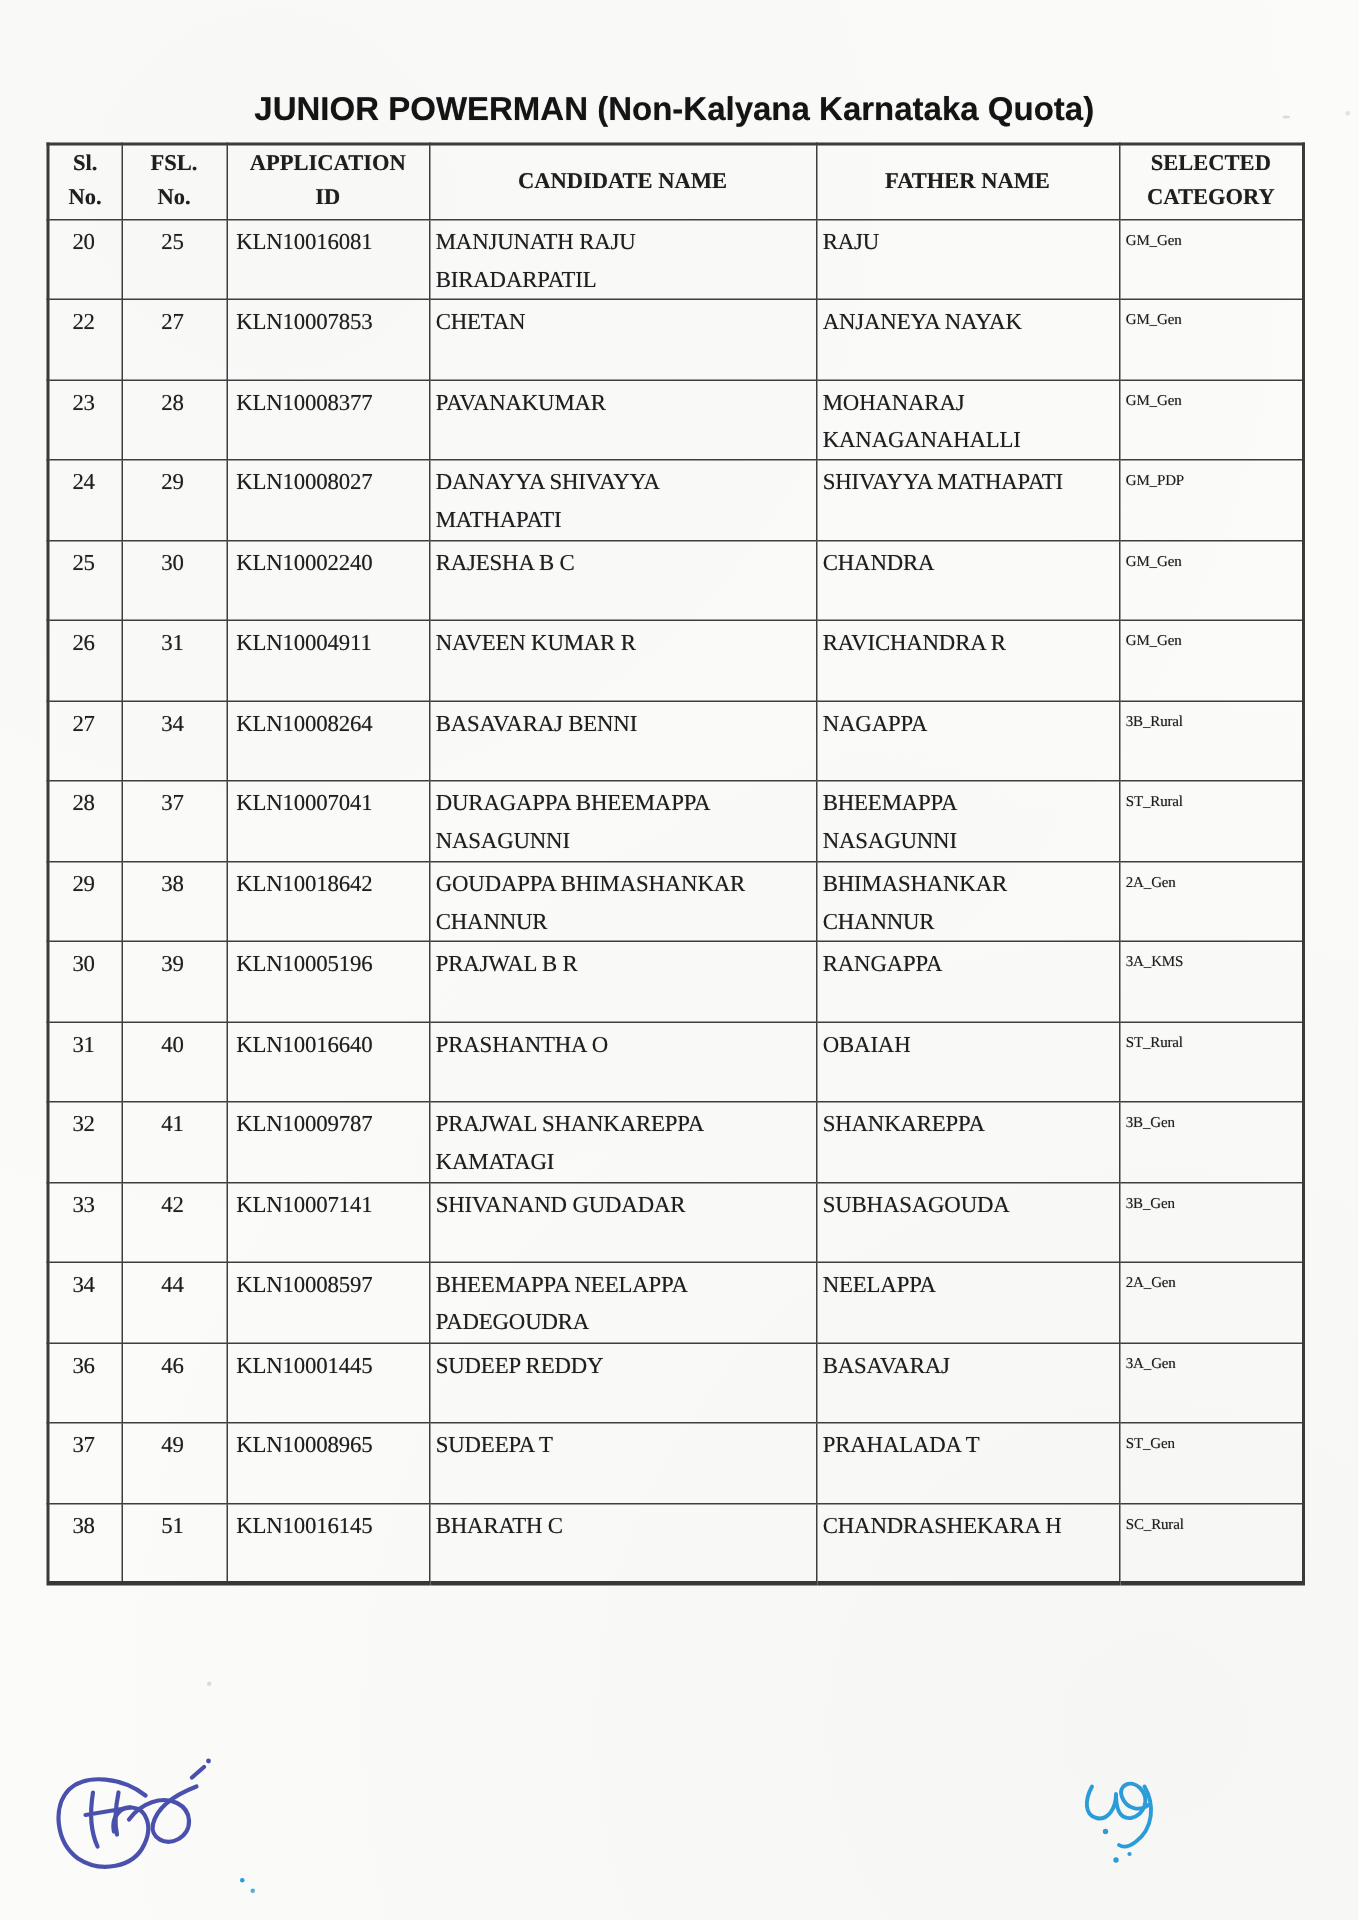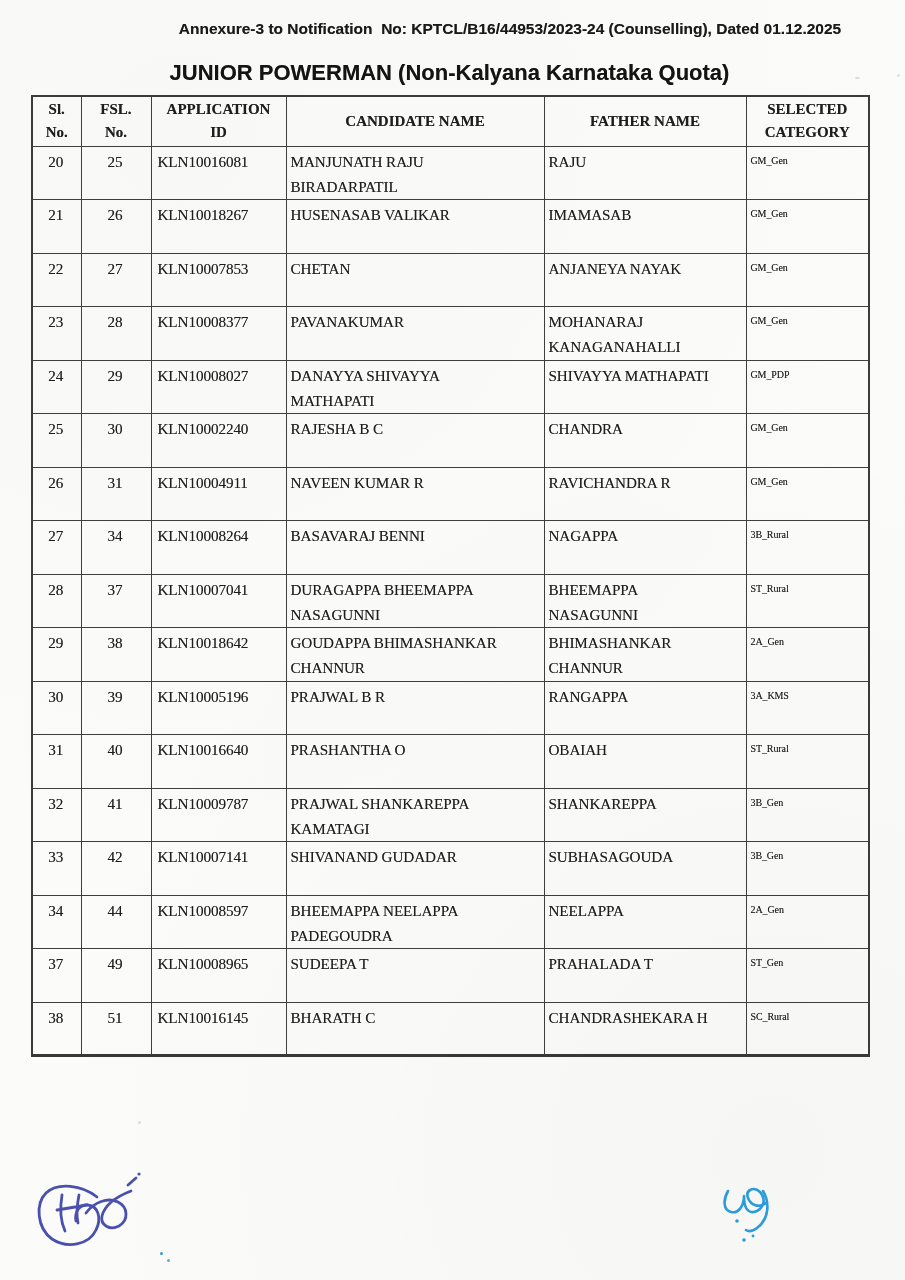--- a/index.html
+++ b/index.html
@@ -88,21 +88,20 @@
   }
   .speck { position: absolute; border-radius: 50%; }
   .speck-gray { background: rgba(110,110,110,0.45); }
   .speck-blue { background: #2b9cd8; }
 </style>
 </head>
 <body>
 
 <div class="page">
 
-  <div class="annexure-line">Annexure-3 to Notification  No: KPTCL/B16/44953/2023-24 (Counselling), Dated 01.12.2025</div>
 
   <div class="doc-title">JUNIOR POWERMAN (Non-Kalyana Karnataka Quota)</div>
 
   <table class="candidates">
     <colgroup>
       <col class="w-sl">
         <col class="w-fsl">
         <col class="w-app">
         <col class="w-cand">
         <col class="w-fath">
@@ -126,28 +125,20 @@
     <tr class="row">
       <td class="c-sl">20</td>
       <td class="c-fsl">25</td>
       <td class="c-app">KLN10016081</td>
       <td class="c-cand">MANJUNATH RAJU
 BIRADARPATIL</td>
       <td class="c-father">RAJU</td>
       <td class="c-cat">GM_Gen</td>
     </tr>
 
-    <tr class="row">
-      <td class="c-sl">21</td>
-      <td class="c-fsl">26</td>
-      <td class="c-app">KLN10018267</td>
-      <td class="c-cand">HUSENASAB VALIKAR</td>
-      <td class="c-father">IMAMASAB</td>
-      <td class="c-cat">GM_Gen</td>
-    </tr>
 
     <tr class="row">
       <td class="c-sl">22</td>
       <td class="c-fsl">27</td>
       <td class="c-app">KLN10007853</td>
       <td class="c-cand">CHETAN</td>
       <td class="c-father">ANJANEYA NAYAK</td>
       <td class="c-cat">GM_Gen</td>
     </tr>
 
@@ -261,20 +252,28 @@
       <td class="c-sl">34</td>
       <td class="c-fsl">44</td>
       <td class="c-app">KLN10008597</td>
       <td class="c-cand">BHEEMAPPA NEELAPPA
 PADEGOUDRA</td>
       <td class="c-father">NEELAPPA</td>
       <td class="c-cat">2A_Gen</td>
     </tr>
 
 
+    <tr class="row">
+      <td class="c-sl">36</td>
+      <td class="c-fsl">46</td>
+      <td class="c-app">KLN10001445</td>
+      <td class="c-cand">SUDEEP REDDY</td>
+      <td class="c-father">BASAVARAJ</td>
+      <td class="c-cat">3A_Gen</td>
+    </tr>
 
     <tr class="row">
       <td class="c-sl">37</td>
       <td class="c-fsl">49</td>
       <td class="c-app">KLN10008965</td>
       <td class="c-cand">SUDEEPA T</td>
       <td class="c-father">PRAHALADA T</td>
       <td class="c-cat">ST_Gen</td>
     </tr>
 

